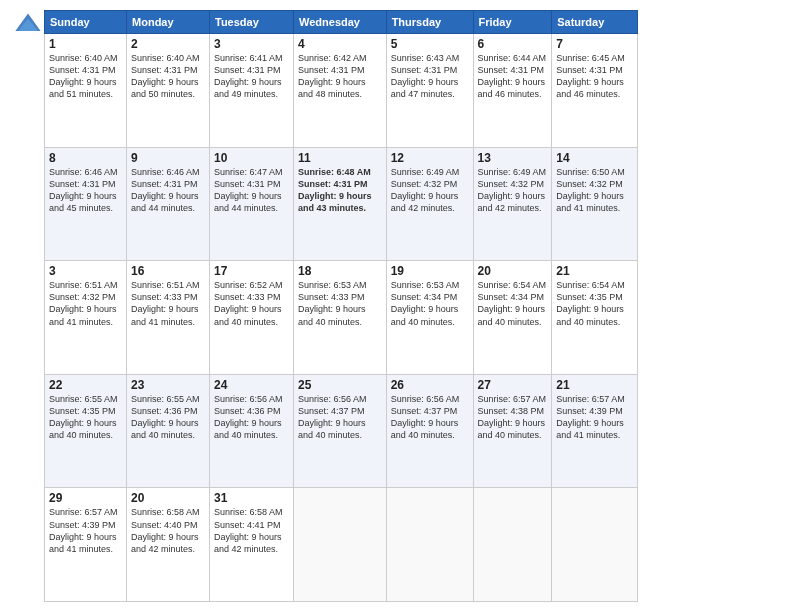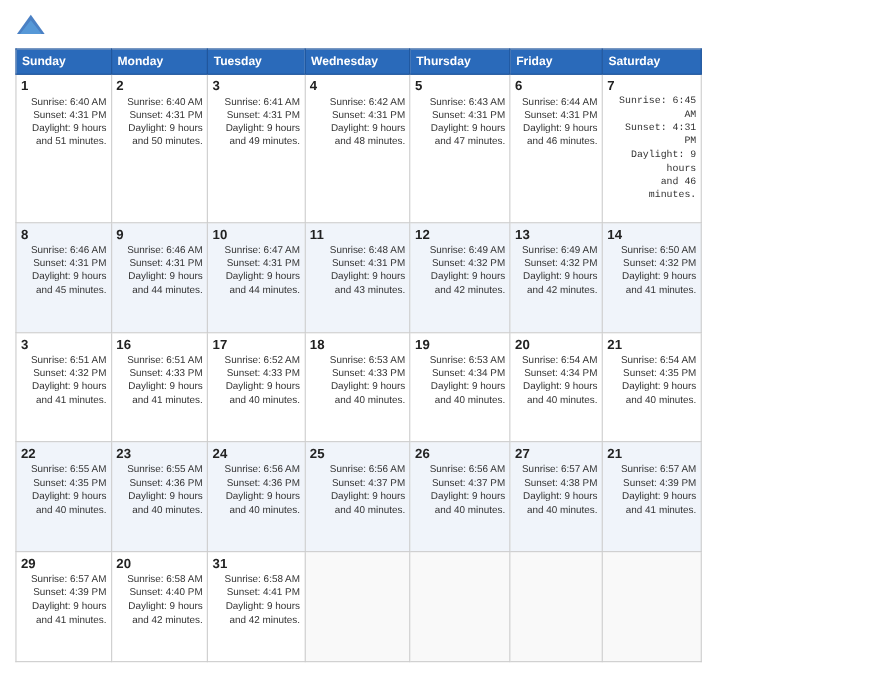--- a/index.html
+++ b/index.html
@@ -8,21 +8,21 @@
       background: #fff;
       width: 792px;
       height: 612px;
       overflow: hidden;
     }
     .container {
       width: 652px;
       height: 612px;
       padding: 10px 14px 10px 14px;
       display: flex;
-      flex-direction: column;
+      flex-direction: row;
     }
     .header {
       display: flex;
       justify-content: space-between;
       align-items: flex-start;
       margin-bottom: 6px;
     }
     .logo {
       display: flex;
       align-items: center;
@@ -91,21 +91,20 @@
       font-size: 12px;
       font-weight: bold;
       color: #222;
       display: block;
       margin-bottom: 1px;
     }
     .day-info {
       font-size: 9px;
       color: #333;
       line-height: 1.35;
-      text-align: right;
     }
     .empty-cell {
       background: #f9f9f9 !important;
     }
   </style>
 </head>
 <body>
 
 <div class="container">
   <div class="header">
@@ -176,21 +175,21 @@
           </td>
           <td>
             <span class="day-num">6</span>
             <div class="day-info" style="white-space: pre-line;">Sunrise: 6:44 AM
 Sunset: 4:31 PM
 Daylight: 9 hours
 and 46 minutes.</div>
           </td>
           <td>
             <span class="day-num">7</span>
-            <div class="day-info" style="white-space: pre-line; font-family: Liberation Mono, monospace;">Sunrise: 6:45 AM
+            <div class="day-info" style="white-space: pre-line;">Sunrise: 6:45 AM
 Sunset: 4:31 PM
 Daylight: 9 hours
 and 46 minutes.</div>
           </td>
         </tr>
         <tr>
           <td>
             <span class="day-num">8</span>
             <div class="day-info" style="white-space: pre-line;">Sunrise: 6:46 AM
 Sunset: 4:31 PM
@@ -206,21 +205,21 @@
           </td>
           <td>
             <span class="day-num">10</span>
             <div class="day-info" style="white-space: pre-line;">Sunrise: 6:47 AM
 Sunset: 4:31 PM
 Daylight: 9 hours
 and 44 minutes.</div>
           </td>
           <td>
             <span class="day-num">11</span>
-            <div class="day-info" style="white-space: pre-line;">Sunrise: 6:48 AM
+            <div class="day-info" style="white-space: pre-line; font-weight: bold;">Sunrise: 6:48 AM
 Sunset: 4:31 PM
 Daylight: 9 hours
 and 43 minutes.</div>
           </td>
           <td>
             <span class="day-num">12</span>
             <div class="day-info" style="white-space: pre-line;">Sunrise: 6:49 AM
 Sunset: 4:32 PM
 Daylight: 9 hours
 and 42 minutes.</div>

